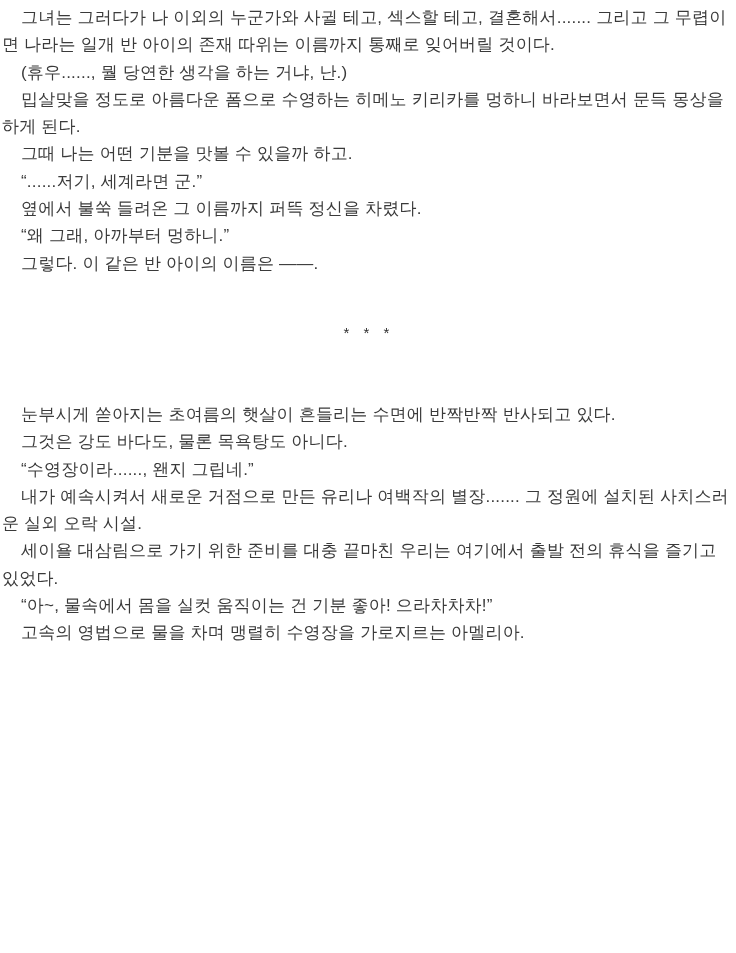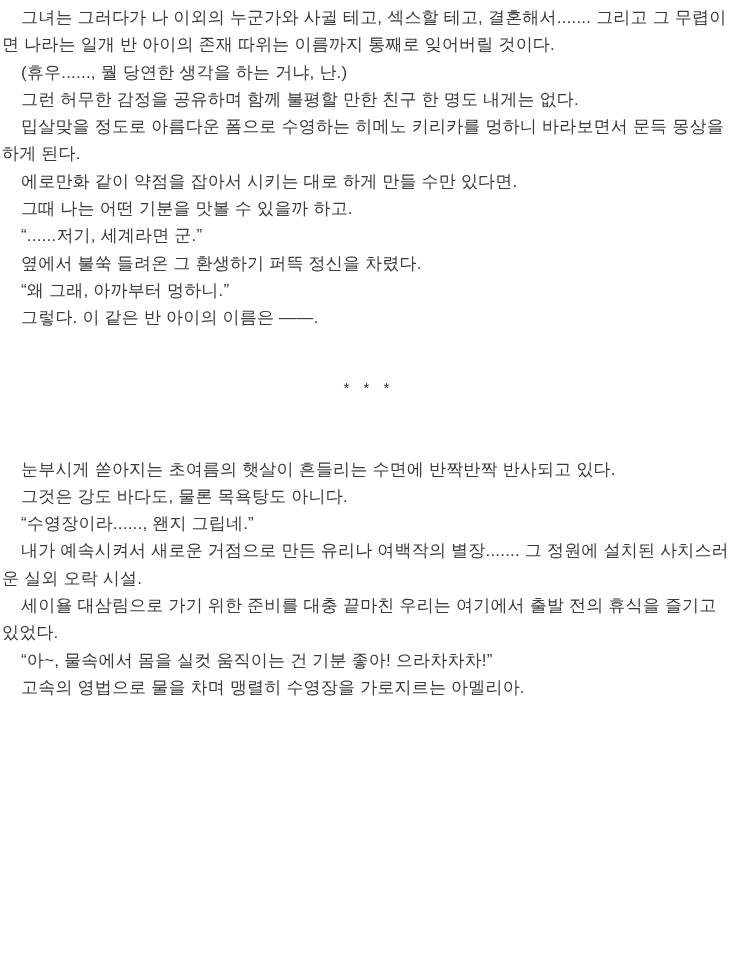--- a/index.html
+++ b/index.html
@@ -37,26 +37,24 @@
     letter-spacing: 5px;
     color: #2f2f2f;
   }
 </style>
 </head>
 <body>
 
 <div class="page">
   <p>그녀는 그러다가 나 이외의 누군가와 사귈 테고, 섹스할 테고, 결혼해서....... 그리고 그 무렵이면 나라는 일개 반 아이의 존재 따위는 이름까지 통째로 잊어버릴 것이다.</p>
   <p>(휴우......, 뭘 당연한 생각을 하는 거냐, 난.)</p>
-  <p>그런 허무한 감정을 공유하며 함께 불평할 만한 친구 한 명도 내게는 없다.</p>
   <p>밉살맞을 정도로 아름다운 폼으로 수영하는 히메노 키리카를 멍하니 바라보면서 문득 몽상을 하게 된다.</p>
-  <p>에로만화 같이 약점을 잡아서 시키는 대로 하게 만들 수만 있다면.</p>
   <p>그때 나는 어떤 기분을 맛볼 수 있을까 하고.</p>
   <p>“......저기, 세계라면 군.”</p>
-  <p>옆에서 불쑥 들려온 그 환생하기 퍼뜩 정신을 차렸다.</p>
+  <p>옆에서 불쑥 들려온 그 이름까지 퍼뜩 정신을 차렸다.</p>
   <p>“왜 그래, 아까부터 멍하니.”</p>
   <p>그렇다. 이 같은 반 아이의 이름은 ――.</p>
 
   <p class="divider">* * *</p>
 
   <p>눈부시게 쏟아지는 초여름의 햇살이 흔들리는 수면에 반짝반짝 반사되고 있다.</p>
   <p>그것은 강도 바다도, 물론 목욕탕도 아니다.</p>
   <p>“수영장이라......, 왠지 그립네.”</p>
   <p>내가 예속시켜서 새로운 거점으로 만든 유리나 여백작의 별장....... 그 정원에 설치된 사치스러운 실외 오락 시설.</p>
   <p>세이욜 대삼림으로 가기 위한 준비를 대충 끝마친 우리는 여기에서 출발 전의 휴식을 즐기고 있었다.</p>

